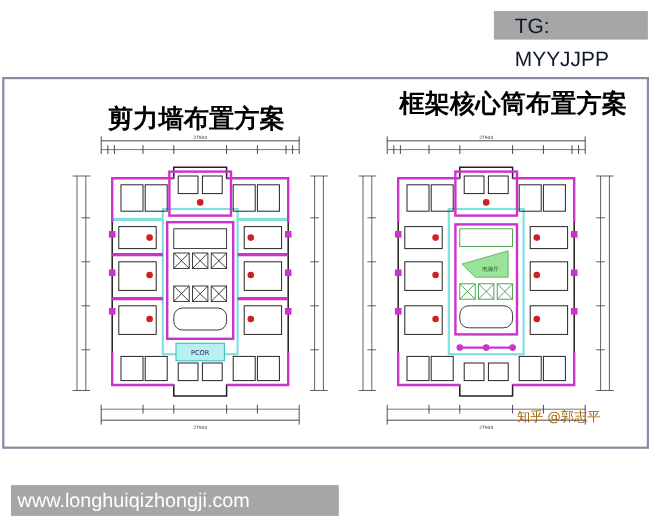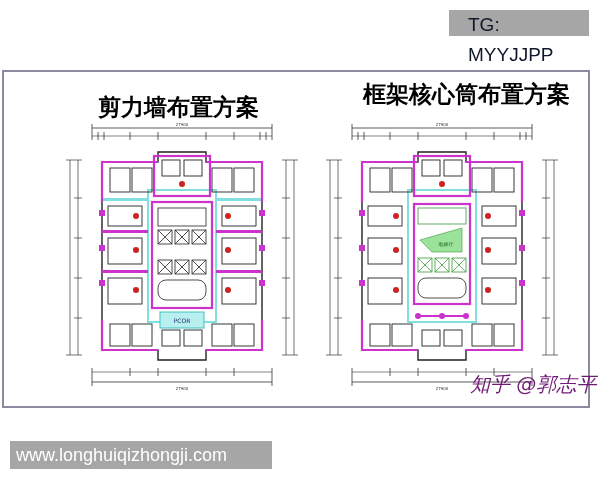--- a/index.html
+++ b/index.html
@@ -1,28 +1,28 @@
 <!DOCTYPE html>
 <html><head>
 <meta charset="utf-8">
 <style>
   html, body { margin:0; padding:0; }
   body { width:600px; height:480px; background:#ffffff; position:relative; overflow:hidden;
          font-family:"DejaVu Sans", sans-serif; }
   .tag { position:absolute; left:449px; top:10px; width:140px; height:26px; background:#a6a6a6;
          color:#0f172a; font-family:"Liberation Sans", sans-serif; font-size:19px; line-height:30px;
          padding-left:19px; box-sizing:border-box; }
-  .url { position:absolute; left:10px; top:441px; width:262px; height:28px; background:#a6a6a6;
+  .url { position:absolute; left:10px; top:441px; width:298px; height:28px; background:#a6a6a6;
          color:#ffffff; font-family:"Liberation Sans", sans-serif; font-size:18px; line-height:28px;
          padding-left:6px; box-sizing:border-box; }
   .frame { position:absolute; left:2px; top:70px; width:588px; height:338px;
            border:2px solid #8a8aa0; box-sizing:border-box; background:#ffffff; }
   .title { position:absolute; font-weight:bold; font-size:23px; color:#000000; letter-spacing:0px; }
   .plan { position:absolute; }
-  .watermark { position:absolute; left:470px; top:371px; font-size:20px; color:#701a75;font-style:italic; }
+  .watermark { position:absolute; left:470px; top:371px; font-size:12px; color:#a16207; }
   svg text { font-family:"DejaVu Sans", sans-serif; }
 </style>
 </head>
 <body>
 
 <div class="tag">TG: MYYJJPP</div>
 
 <div class="frame"></div>
 
 <div class="title" style="left:98px; top:92px;">剪力墙布置方案</div>

